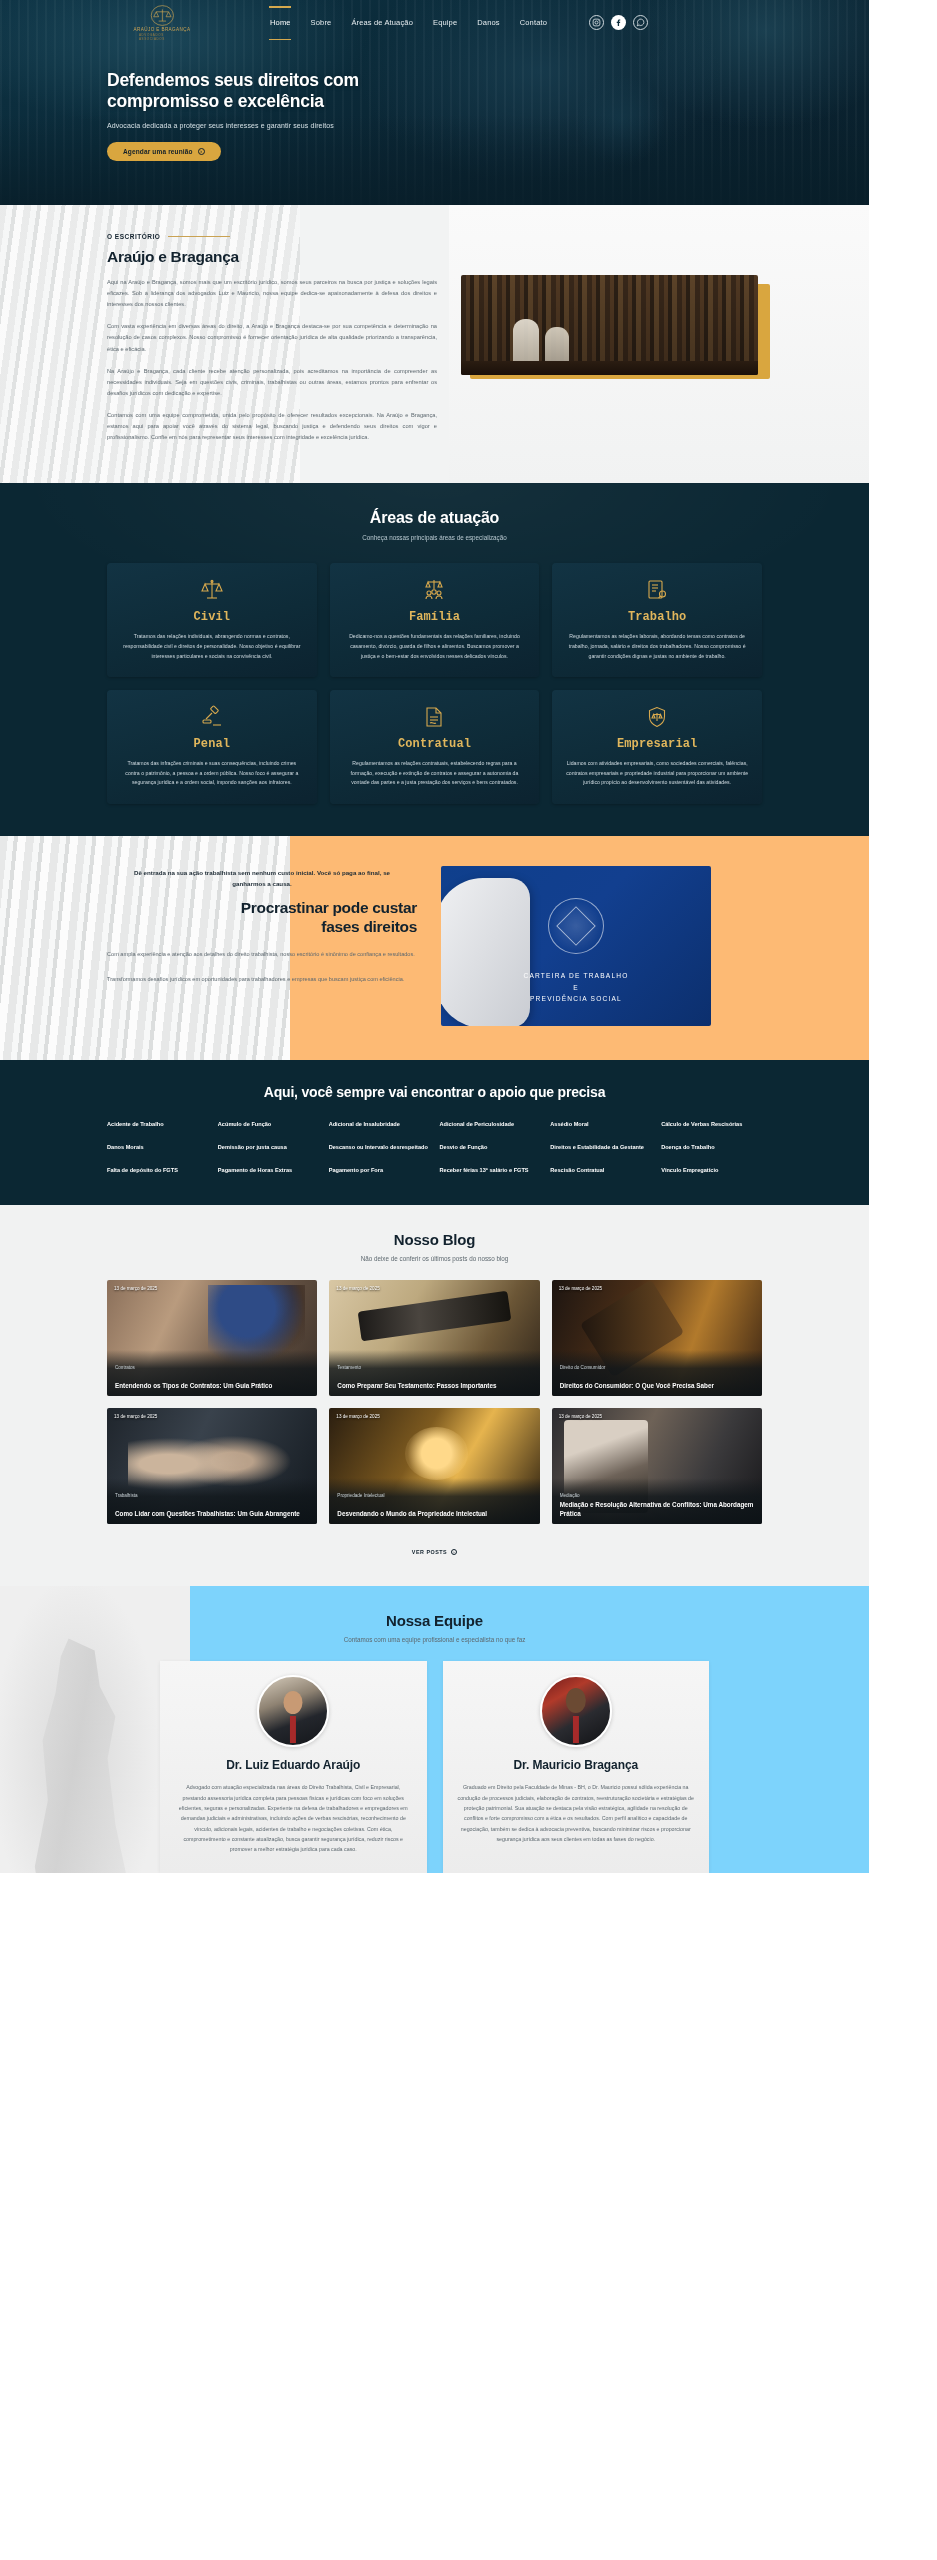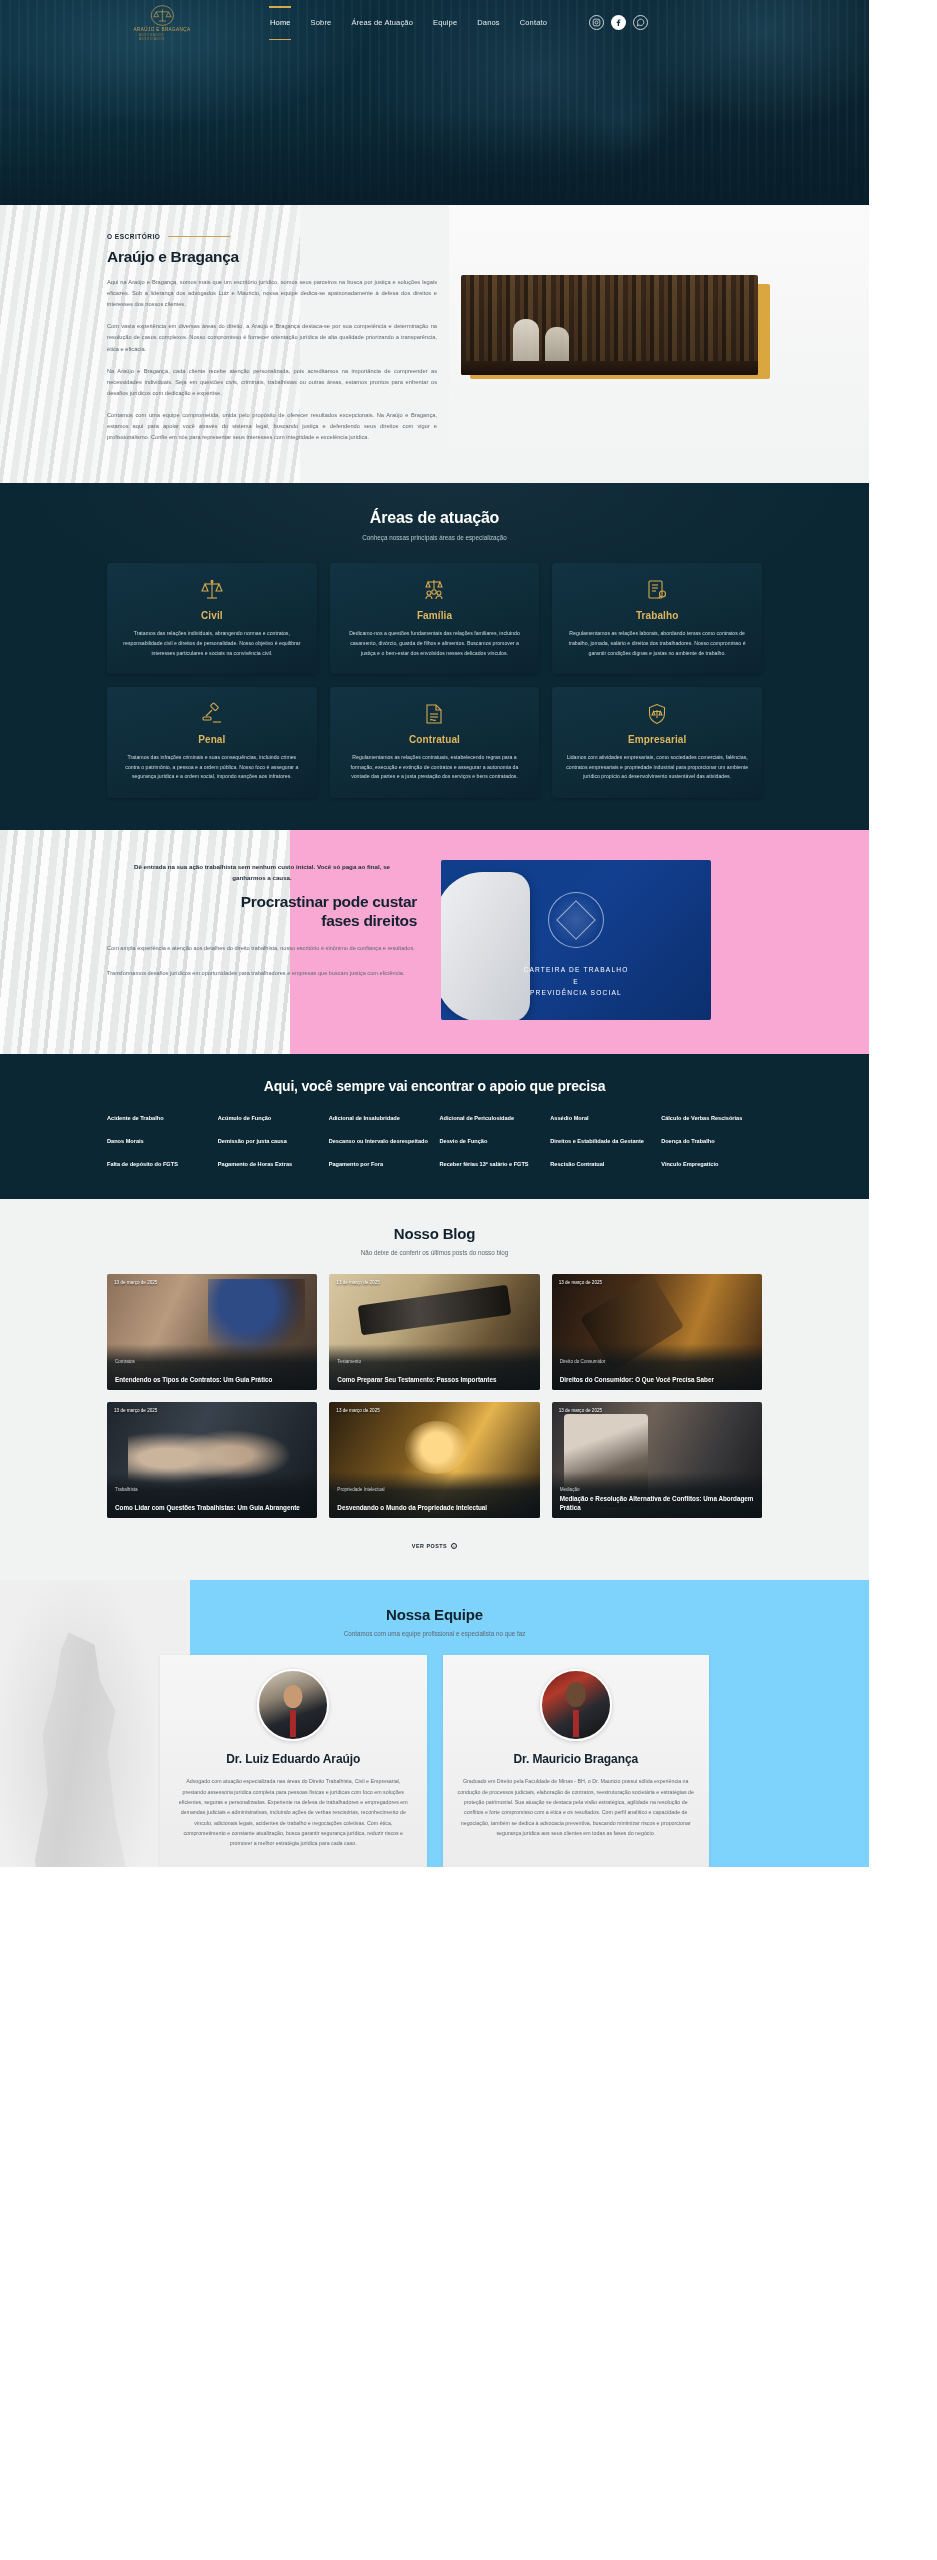--- a/index.html
+++ b/index.html
@@ -197,29 +197,29 @@
   }
   .card{
     background:linear-gradient(165deg,#123343,#0e2b38 55%,#0c2330);
     border-radius:4px;padding:14px 13px 16px 13px;
     text-align:center;cursor:pointer;
     box-shadow:0 1px 3px rgba(0,0,0,.25);
   }
   .card-icon{height:26px;display:flex;align-items:center;justify-content:center;}
   .card-icon svg{width:24px;height:24px;}
   .card-title{
-    margin-top:7px;font-size:10px;font-weight:600;color:#e0b65c;letter-spacing:.1px;
+    margin-top:7px;font-size:12px;font-weight:600;color:#e0b65c;letter-spacing:.1px;font-family:Liberation Mono, monospace;
   }
   .card-text{
     margin-top:8px;font-size:5.2px;line-height:1.85;color:#cfdae0;text-align:center;
   }
 
   
   .proc{
-    position:relative;background:#f9a8d4;padding:28px 0 34px 0;overflow:hidden;
+    position:relative;background:#fdba74;padding:28px 0 34px 0;overflow:hidden;
   }
   .proc-bg{
     position:absolute;left:0;top:0;bottom:0;width:290px;
     background:repeating-linear-gradient(96deg,
       #e7e8e8 0 8px,#f7f8f8 8px 14px,#dcdede 14px 18px,#fcfcfc 18px 26px);
   }
   .proc-inner{position:relative;z-index:3;display:flex;gap:24px;padding:0 48px 0 107px;}
   .proc-left{width:310px;padding-top:4px;}
   .proc-kicker{
     font-size:6.2px;line-height:1.7;color:#1d2b35;font-weight:600;text-align:center;
@@ -431,20 +431,28 @@
             </svg>
           </span>
           <span class="social-btn wa">
             <svg viewBox="0 0 24 24" fill="none" stroke="currentColor" stroke-width="2">
               <path d="M21 11.5a8.5 8.5 0 0 1-12.8 7.3L3 21l2.3-5.1A8.5 8.5 0 1 1 21 11.5z"></path>
             </svg>
           </span>
         </div>
       </nav>
 
+      <div class="hero-copy">
+        <h1 class="hero-title">Defendemos seus direitos com compromisso e excelência</h1>
+        <p class="hero-sub">Advocacia dedicada a proteger seus interesses e garantir seus direitos</p>
+        <button class="hero-btn">
+          <span>Agendar uma reunião</span>
+          <span class="dot">›</span>
+        </button>
+      </div>
     </div>
   </header>
 
   <section class="about">
     <div class="about-bg"></div>
     <div class="about-bg2"></div>
     <div class="about-inner">
       <div class="about-left">
         <div class="eyebrow">
           <span class="eyebrow-text">O ESCRITÓRIO</span>

